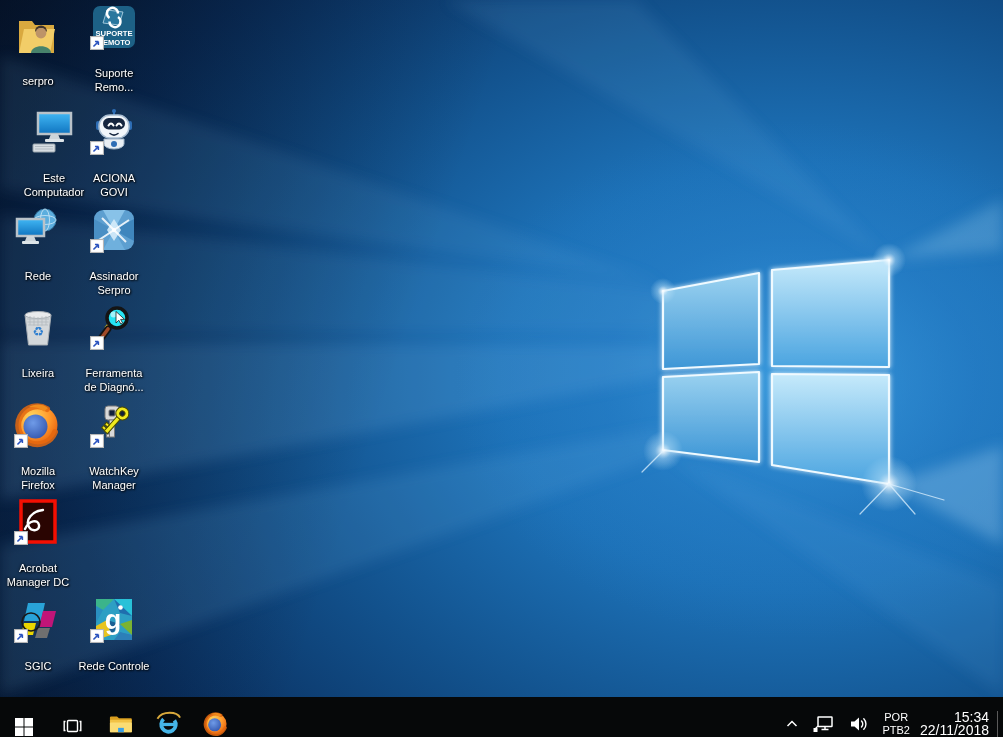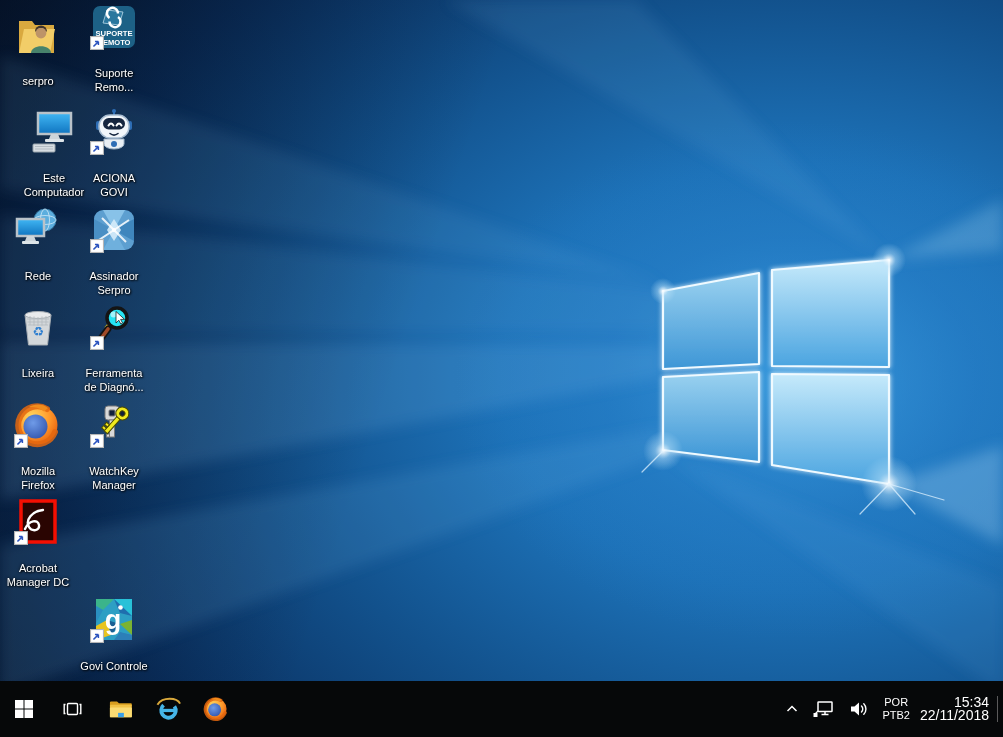--- a/index.html
+++ b/index.html
@@ -14,21 +14,21 @@
   }
   .wallpaper-svg{position:absolute;left:0;top:0;width:1003px;height:697px}
 
   .cell{position:absolute;width:76px;text-align:center}
   .ico{position:relative;width:48px;height:48px;margin:3px auto 0}
   .ico svg.main{width:48px;height:48px;display:block}
   .badge{position:absolute;left:0;bottom:1px;width:14px;height:14px}
   .lbl{margin-top:16px;font-size:11px;line-height:13.5px;color:#fff;white-space:pre-line;
        text-shadow:1px 1px 2px #000, 0 0 3px rgba(0,0,0,.9)}
 
-  .taskbar{position:absolute;left:0;right:0;bottom:0;height:56px;background:#060809;display:flex;align-items:center;z-index:9}
+  .taskbar{position:absolute;left:0;right:0;bottom:0;height:40px;background:#060809;display:flex;align-items:flex-end;z-index:9}
   .tb-btn{width:48px;display:flex;align-items:center;justify-content:center}
   .tray{margin-left:auto;display:flex;align-items:stretch}
   .tray-btn{display:flex;align-items:center;justify-content:center;padding:0 7px}
   .lang{display:flex;flex-direction:column;justify-content:center;align-items:center;color:#fff;font-size:11px;line-height:13px;padding:0 6px}
   .clock{display:flex;flex-direction:column;justify-content:center;align-items:flex-end;color:#fff;font-size:14px;line-height:13px;padding:0 8px 0 4px}
   .show-desktop{width:6px;border-left:1px solid #5a5a5a}
 </style>
 </head>
 <body>
 
@@ -312,20 +312,36 @@
       </svg>
       <svg class="badge" viewBox="0 0 13 13">
         <rect x="0.5" y="0.5" width="12" height="12" fill="#fff" stroke="#b5b5b5"></rect>
         <path d="M3.2 9.8 L7.8 5.2 M7.8 5.2 H4.6 M7.8 5.2 V8.4" stroke="#2a52be" stroke-width="1.4" fill="none"></path>
       </svg>
     </div>
     <div class="lbl">Acrobat
 Manager DC</div>
   </div>
 
+  <div class="cell" style="left:0;top:593px">
+    <div class="ico">
+      <svg class="main" viewBox="0 0 48 48">
+        <polygon points="14,7 31,7 27,25 10,25" fill="#29a3d8"></polygon>
+        <polygon points="29,15 42,15 38,31 25,31" fill="#c01578"></polygon>
+        <polygon points="10,27 22,27 19,39 7,39" fill="#ead600"></polygon>
+        <polygon points="24,32 36,32 33,42 21,42" fill="#6f6f6f"></polygon>
+        <circle cx="17" cy="26" r="9" fill="none" stroke="#1a1a1a" stroke-width="1.6"></circle>
+      </svg>
+      <svg class="badge" viewBox="0 0 13 13">
+        <rect x="0.5" y="0.5" width="12" height="12" fill="#fff" stroke="#b5b5b5"></rect>
+        <path d="M3.2 9.8 L7.8 5.2 M7.8 5.2 H4.6 M7.8 5.2 V8.4" stroke="#2a52be" stroke-width="1.4" fill="none"></path>
+      </svg>
+    </div>
+    <div class="lbl">SGIC</div>
+  </div>
 
   <div class="cell" style="left:76px;top:593px">
     <div class="ico">
       <svg class="main" viewBox="0 0 48 48">
         <rect x="6" y="3" width="36" height="41" fill="#2d9fc4"></rect>
         <polygon points="24,3 42,3 42,20" fill="#28c1d8"></polygon>
         <polygon points="24,3 42,20 30,17" fill="#1f6fae"></polygon>
         <polygon points="6,3 24,3 13,14 6,10" fill="#3bb48a"></polygon>
         <polygon points="6,10 13,14 6,27" fill="#2a8fc0"></polygon>
         <polygon points="6,30 17,24 21,39 6,44" fill="#e8c41f"></polygon>
@@ -333,21 +349,21 @@
         <polygon points="17,24 30,28 21,39" fill="#1b5f93"></polygon>
         <polygon points="42,39 42,44 24,44 30,36" fill="#2c7fb8"></polygon>
         <text x="23" y="33" font-size="27" font-weight="bold" fill="#fff" text-anchor="middle">g</text>
         <circle cx="30.5" cy="11.5" r="2.3" fill="#fff"></circle>
       </svg>
       <svg class="badge" viewBox="0 0 13 13">
         <rect x="0.5" y="0.5" width="12" height="12" fill="#fff" stroke="#b5b5b5"></rect>
         <path d="M3.2 9.8 L7.8 5.2 M7.8 5.2 H4.6 M7.8 5.2 V8.4" stroke="#2a52be" stroke-width="1.4" fill="none"></path>
       </svg>
     </div>
-    <div class="lbl">Govi Controle</div>
+    <div class="lbl">Rede Controle</div>
   </div>
 
 </div>
 
 <div class="taskbar">
 
   <div class="tb-btn">
     <svg width="20" height="20" viewBox="0 0 20 20">
       <rect x="1" y="1" width="8.5" height="8.5" fill="#fff"></rect>
       <rect x="10.5" y="1" width="8.5" height="8.5" fill="#fff"></rect>

